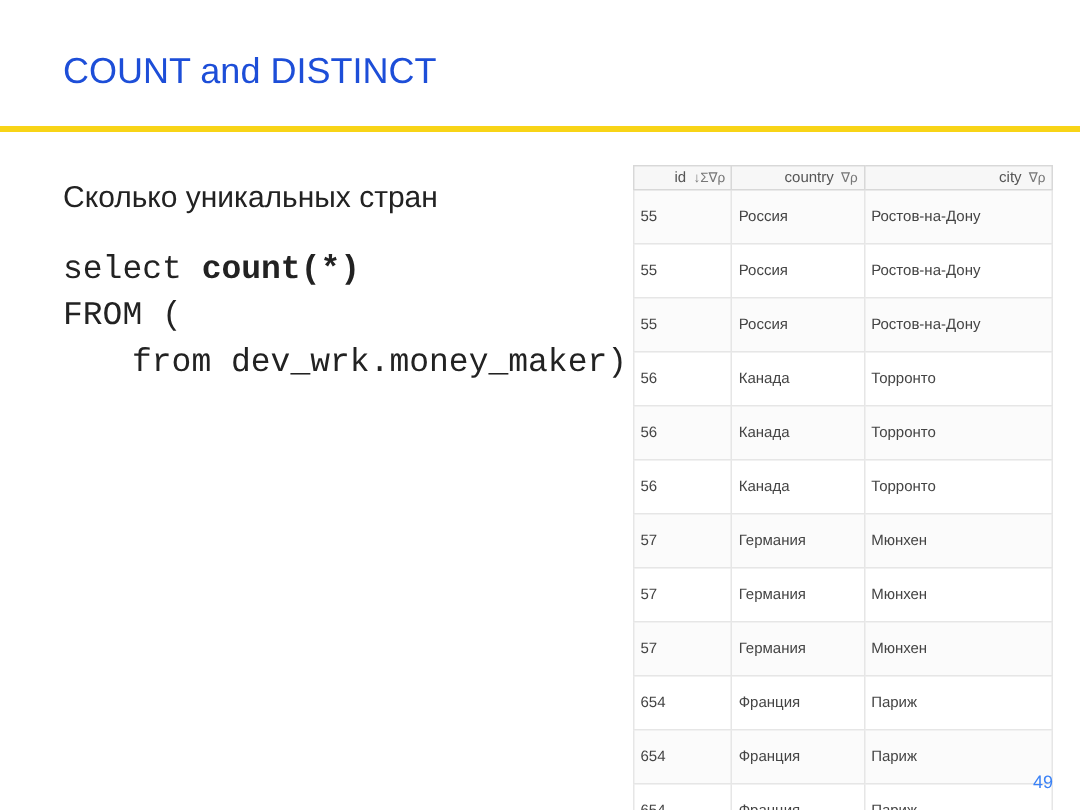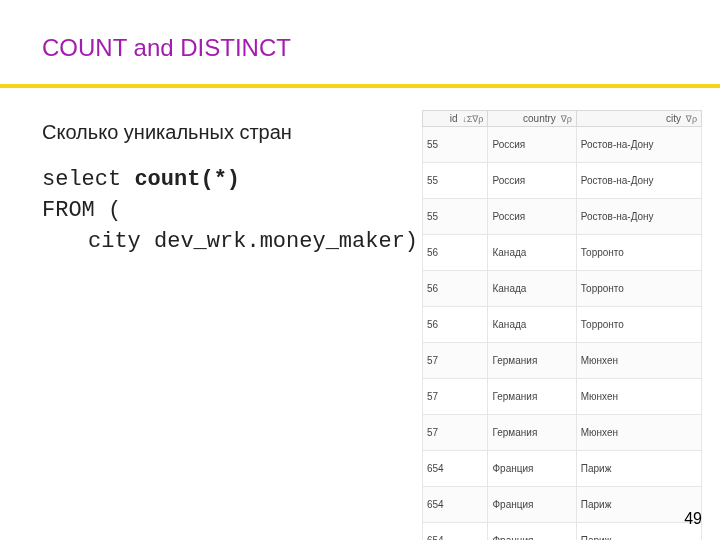--- a/index.html
+++ b/index.html
@@ -16,21 +16,21 @@
   .slide {
     position: relative;
     width: 720px;
     height: 540px;
     box-sizing: border-box;
     padding: 34px 42px 0 42px;
   }
   .title {
     font-size: 24px;
     font-weight: 400;
-    color: #a21caf;
+    color: #1d4ed8;
     margin: 0 0 10px 0;
     padding: 0;
   }
   .rule {
     position: absolute;
     left: 0; right: 0;
     top: 84px;
     height: 4px;
     background: #f8d417; 
   }
@@ -92,40 +92,40 @@
   .hdr-ico {
     display: inline-block;
     font-size: 9px;
     color: #777;
     margin-left: 2px;
   }
   .pagenum {
     position: absolute;
     bottom: 12px;
     right: 18px;
-    font-size: 16px;
-    color: #000000;
+    font-size: 12px;
+    color: #3b82f6;
   }
 </style>
 </head>
 <body>
 
 <div class="slide">
 
   <h1 class="title">COUNT and DISTINCT</h1>
   <div class="rule"></div>
 
   <div class="body">
     <p class="question">
       <span>Сколько уникальных стран</span><br>
     </p>
 
     <div class="code1"><span>select </span><span class="bold">count(*)</span>
 <span>FROM (</span>
-<span class="indent"><span>city dev_wrk.money_maker) </span><span class="red">a</span><span>;</span></span></div>
+<span class="indent"><span>from dev_wrk.money_maker) </span><span class="red">a</span><span>;</span></span></div>
 
   </div>
 
   <div class="tableimg">
     <table>
       <thead>
         <tr>
           <th>
             <span>id</span>
             <span class="hdr-ico">↓Σ∇ρ</span>

